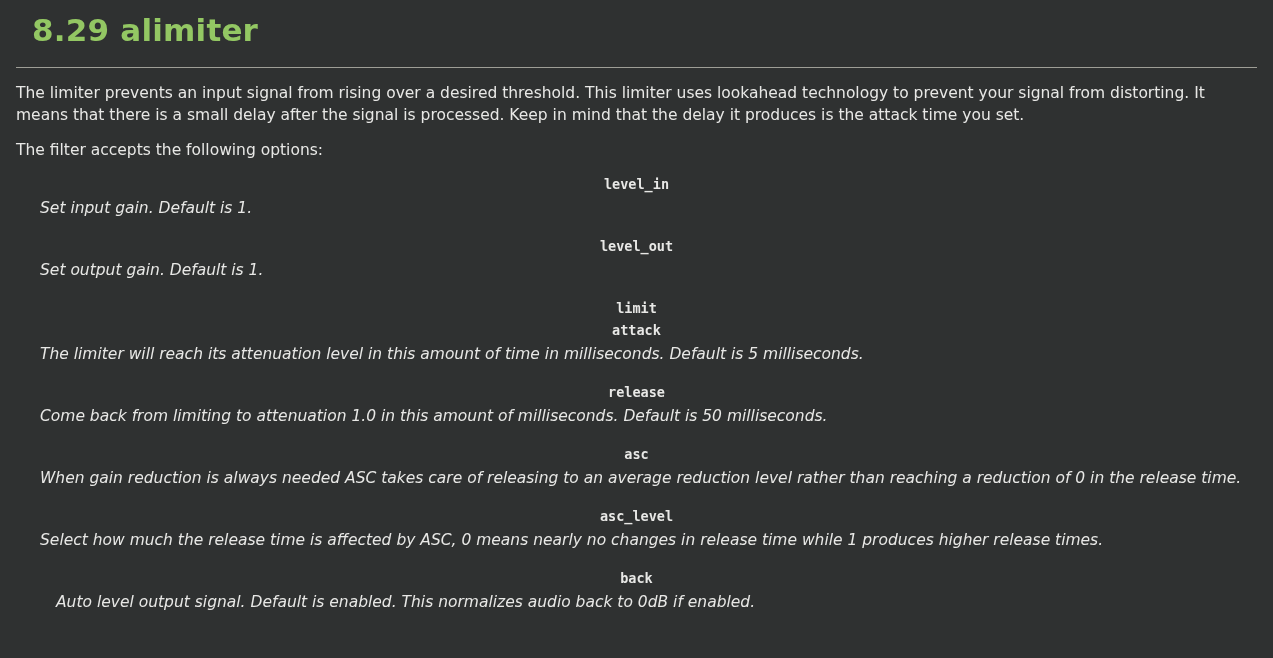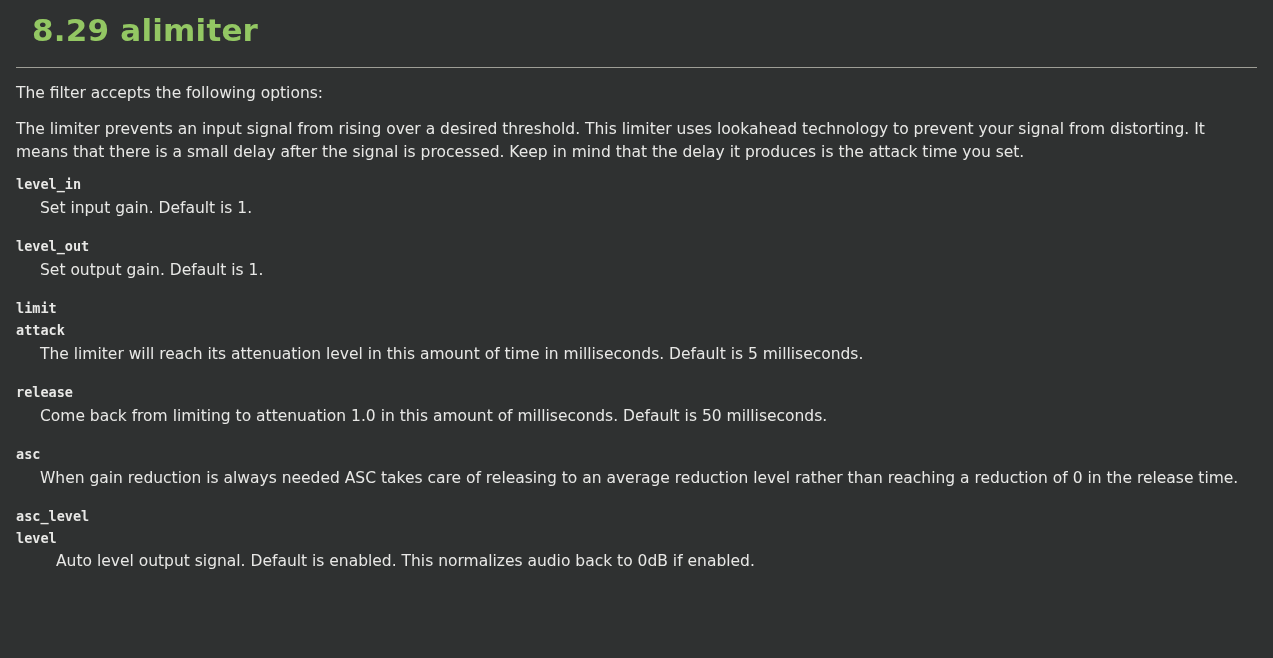--- a/index.html
+++ b/index.html
@@ -48,62 +48,65 @@
     margin: 0;
     padding: 0;
   }
   dl.options dt {
     font-family: "DejaVu Sans Mono", monospace;
     font-weight: bold;
     font-size: 13.5px;
     color: #e8e8e6;
     margin: 0 0 2px 0;
     letter-spacing: 0px;
+    text-align: center;
   }
   dl.options dd {
     margin: 0 0 18px 24px;
     padding: 0;
     font-size: 15.5px;
     color: #e8e8e6;
+    font-style: italic;
   }
   dl.options dd:last-of-type {
     margin-bottom: 16px;
     margin-left: 40px;
   }
 </style>
 </head>
 <body>
 
 <div class="page">
 
   <h1 class="section-title">8.29 alimiter</h1>
 
   <hr class="title-rule">
 
+  <p class="para">The limiter prevents an input signal from rising over a desired threshold. This limiter uses lookahead technology to prevent your signal from distorting. It means that there is a small delay after the signal is processed. Keep in mind that the delay it produces is the attack time you set.</p>
+
   <p class="para tight">The filter accepts the following options:</p>
-
-  <p class="para">The limiter prevents an input signal from rising over a desired threshold. This limiter uses lookahead technology to prevent your signal from distorting. It means that there is a small delay after the signal is processed. Keep in mind that the delay it produces is the attack time you set.</p>
 
   <dl class="options">
     <dt>level_in</dt>
     <dd>Set input gain. Default is 1.</dd>
 
     <dt>level_out</dt>
     <dd>Set output gain. Default is 1.</dd>
 
     <dt>limit</dt>
 
     <dt>attack</dt>
     <dd>The limiter will reach its attenuation level in this amount of time in milliseconds. Default is 5 milliseconds.</dd>
 
     <dt>release</dt>
     <dd>Come back from limiting to attenuation 1.0 in this amount of milliseconds. Default is 50 milliseconds.</dd>
 
     <dt>asc</dt>
     <dd>When gain reduction is always needed ASC takes care of releasing to an average reduction level rather than reaching a reduction of 0 in the release time.</dd>
 
     <dt>asc_level</dt>
+    <dd>Select how much the release time is affected by ASC, 0 means nearly no changes in release time while 1 produces higher release times.</dd>
 
-    <dt>level</dt>
+    <dt>back</dt>
     <dd>Auto level output signal. Default is enabled. This normalizes audio back to 0dB if enabled.</dd>
   </dl>
 
 </div>
 
 </body></html>

